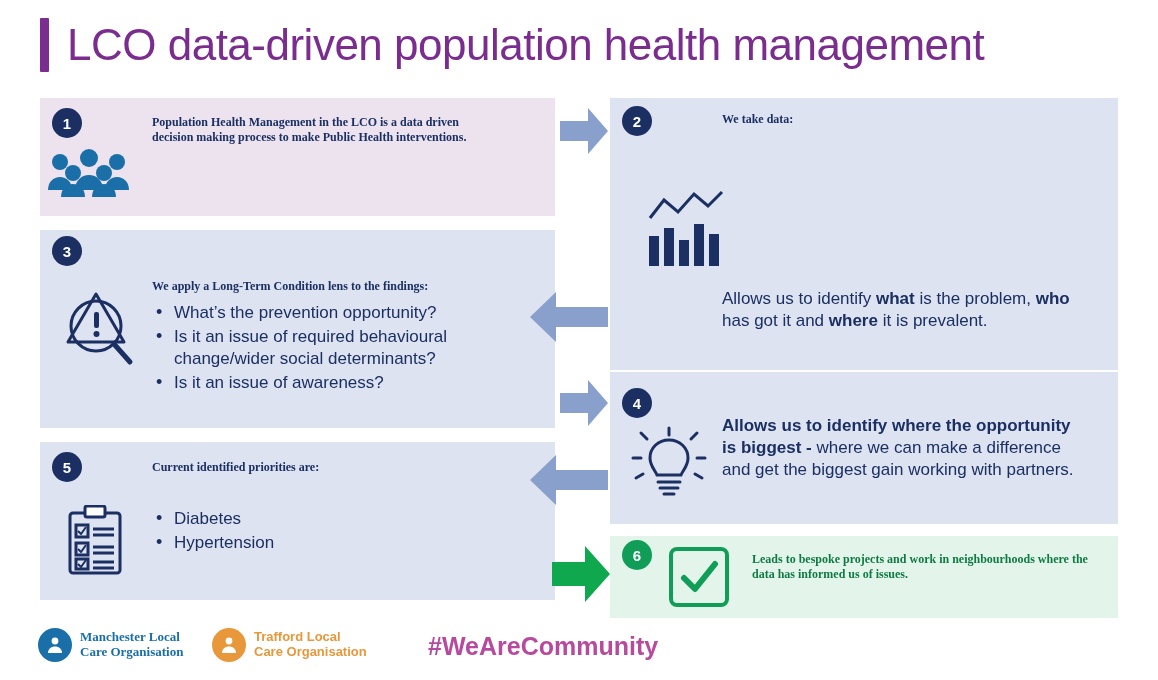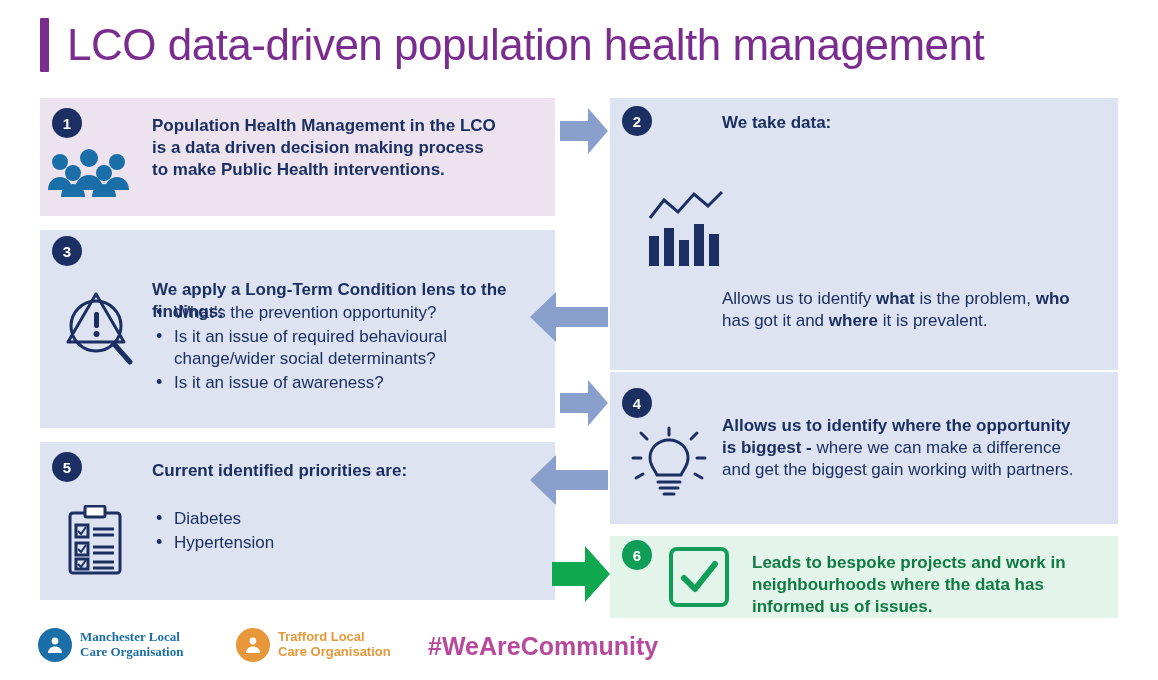--- a/index.html
+++ b/index.html
@@ -82,24 +82,25 @@
     align-items: center;
     justify-content: center;
   }
   .badge-green {
     background: #0f9d58;
   }
 
   
   .heading {
     position: absolute;
-    font-size: 17px;
+    font-size: 12px;
     font-weight: bold;
     color: #1b2f63;
     line-height: 1.28;
+    font-family: Liberation Serif, serif;
   }
   .bodytext {
     position: absolute;
     font-size: 17px;
     color: #1b2f63;
     line-height: 1.3;
   }
 
   ul.bullets {
     margin: 0;
@@ -337,21 +338,21 @@
         <circle cx="10" cy="6" r="3.4" fill="#ffffff"></circle>
         <path d="M3 18c0-4 3-6.5 7-6.5s7 2.5 7 6.5z" fill="#ffffff"></path>
       </svg>
   </div>
   <div class="logo-text blue">
     <div>Manchester Local</div>
     <div>Care Organisation</div>
   </div>
 </div>
 
-<div class="footer-logo" style="left:236px; top:628px;">
+<div class="footer-logo" style="left:212px; top:628px;">
   <div class="logo-circle orange">
     <svg width="20" height="20" viewBox="0 0 20 20">
         <circle cx="10" cy="6" r="3.4" fill="#ffffff"></circle>
         <path d="M3 18c0-4 3-6.5 7-6.5s7 2.5 7 6.5z" fill="#ffffff"></path>
       </svg>
   </div>
   <div class="logo-text orange">
     <div>Trafford Local</div>
     <div>Care Organisation</div>
   </div>

